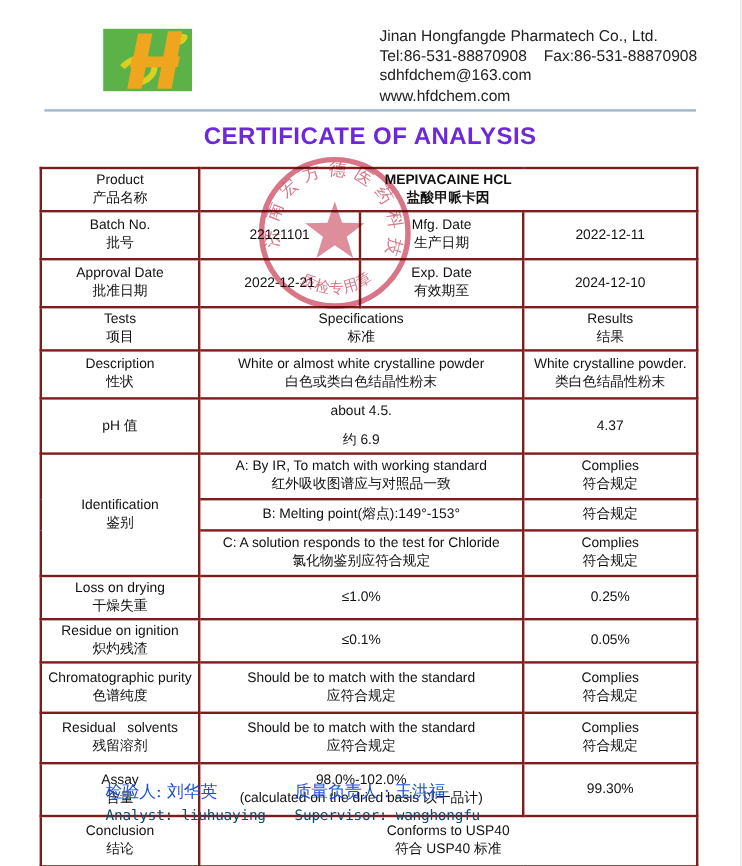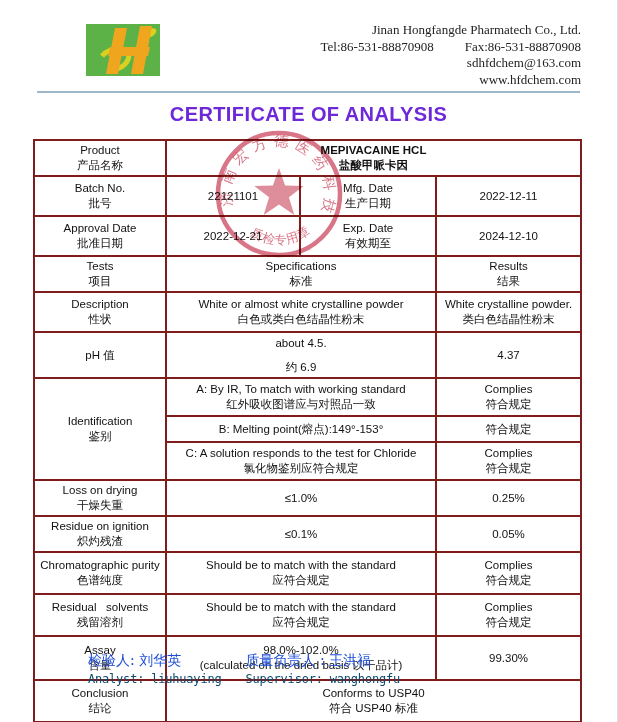--- a/index.html
+++ b/index.html
@@ -9,24 +9,24 @@
     background:#ffffff;
     border-right:1px solid #dcdcdc;
     font-family:"Liberation Sans", sans-serif;
     color:#1c1c1c;
     overflow:hidden;
   }
   
   .logo-svg{position:absolute;left:82px;top:18px;}
   .contact{
     position:absolute;top:22px;right:36px;
-    text-align:right;font-size:13px;line-height:16.5px;color:#222;font-family:Liberation Serif, serif;
+    font-size:13px;line-height:16.5px;color:#222;
   }
   .contact .tel-fax span{display:inline-block;}
-  .contact .tel{margin-right:31px;}
+  .contact .tel{margin-right:14px;}
   .divider{
     position:absolute;left:37px;right:37px;top:91px;height:2px;
     background:#9db7cb;
   }
   .coa-title{
     position:absolute;left:0;right:0;top:103px;
     text-align:center;font-size:20px;font-weight:bold;letter-spacing:.4px;color:#6d28d9;
   }
   
   table.coa{

